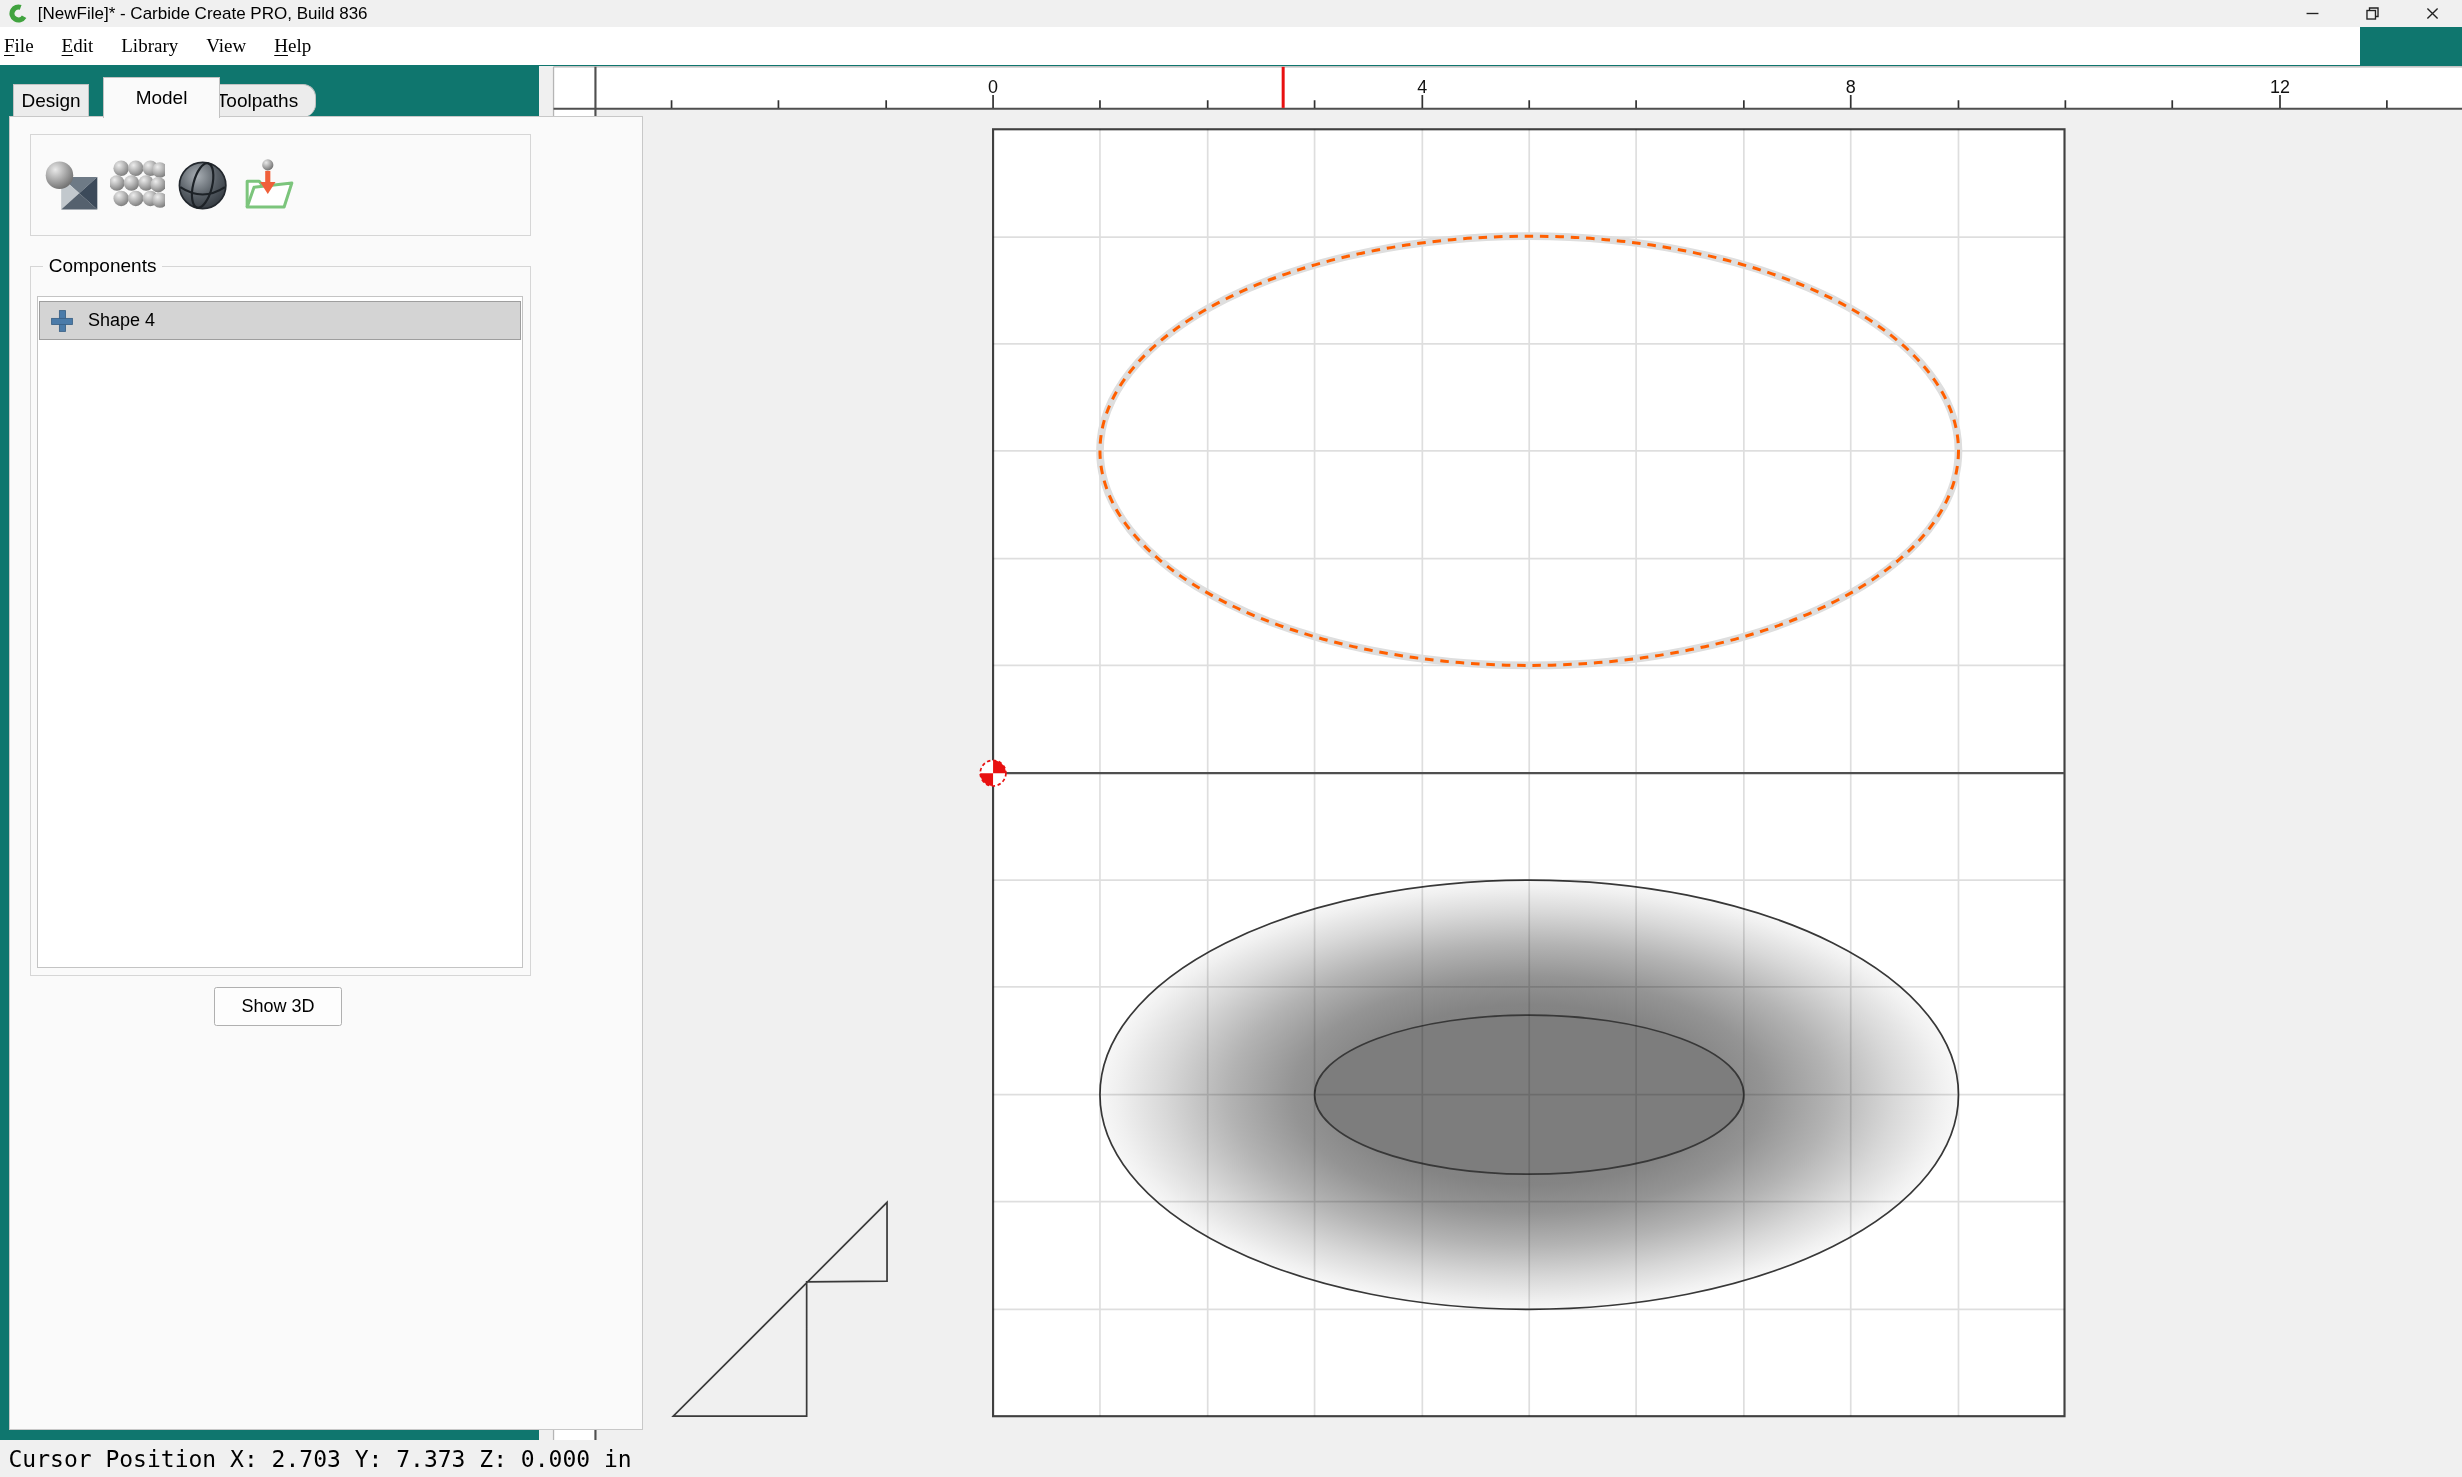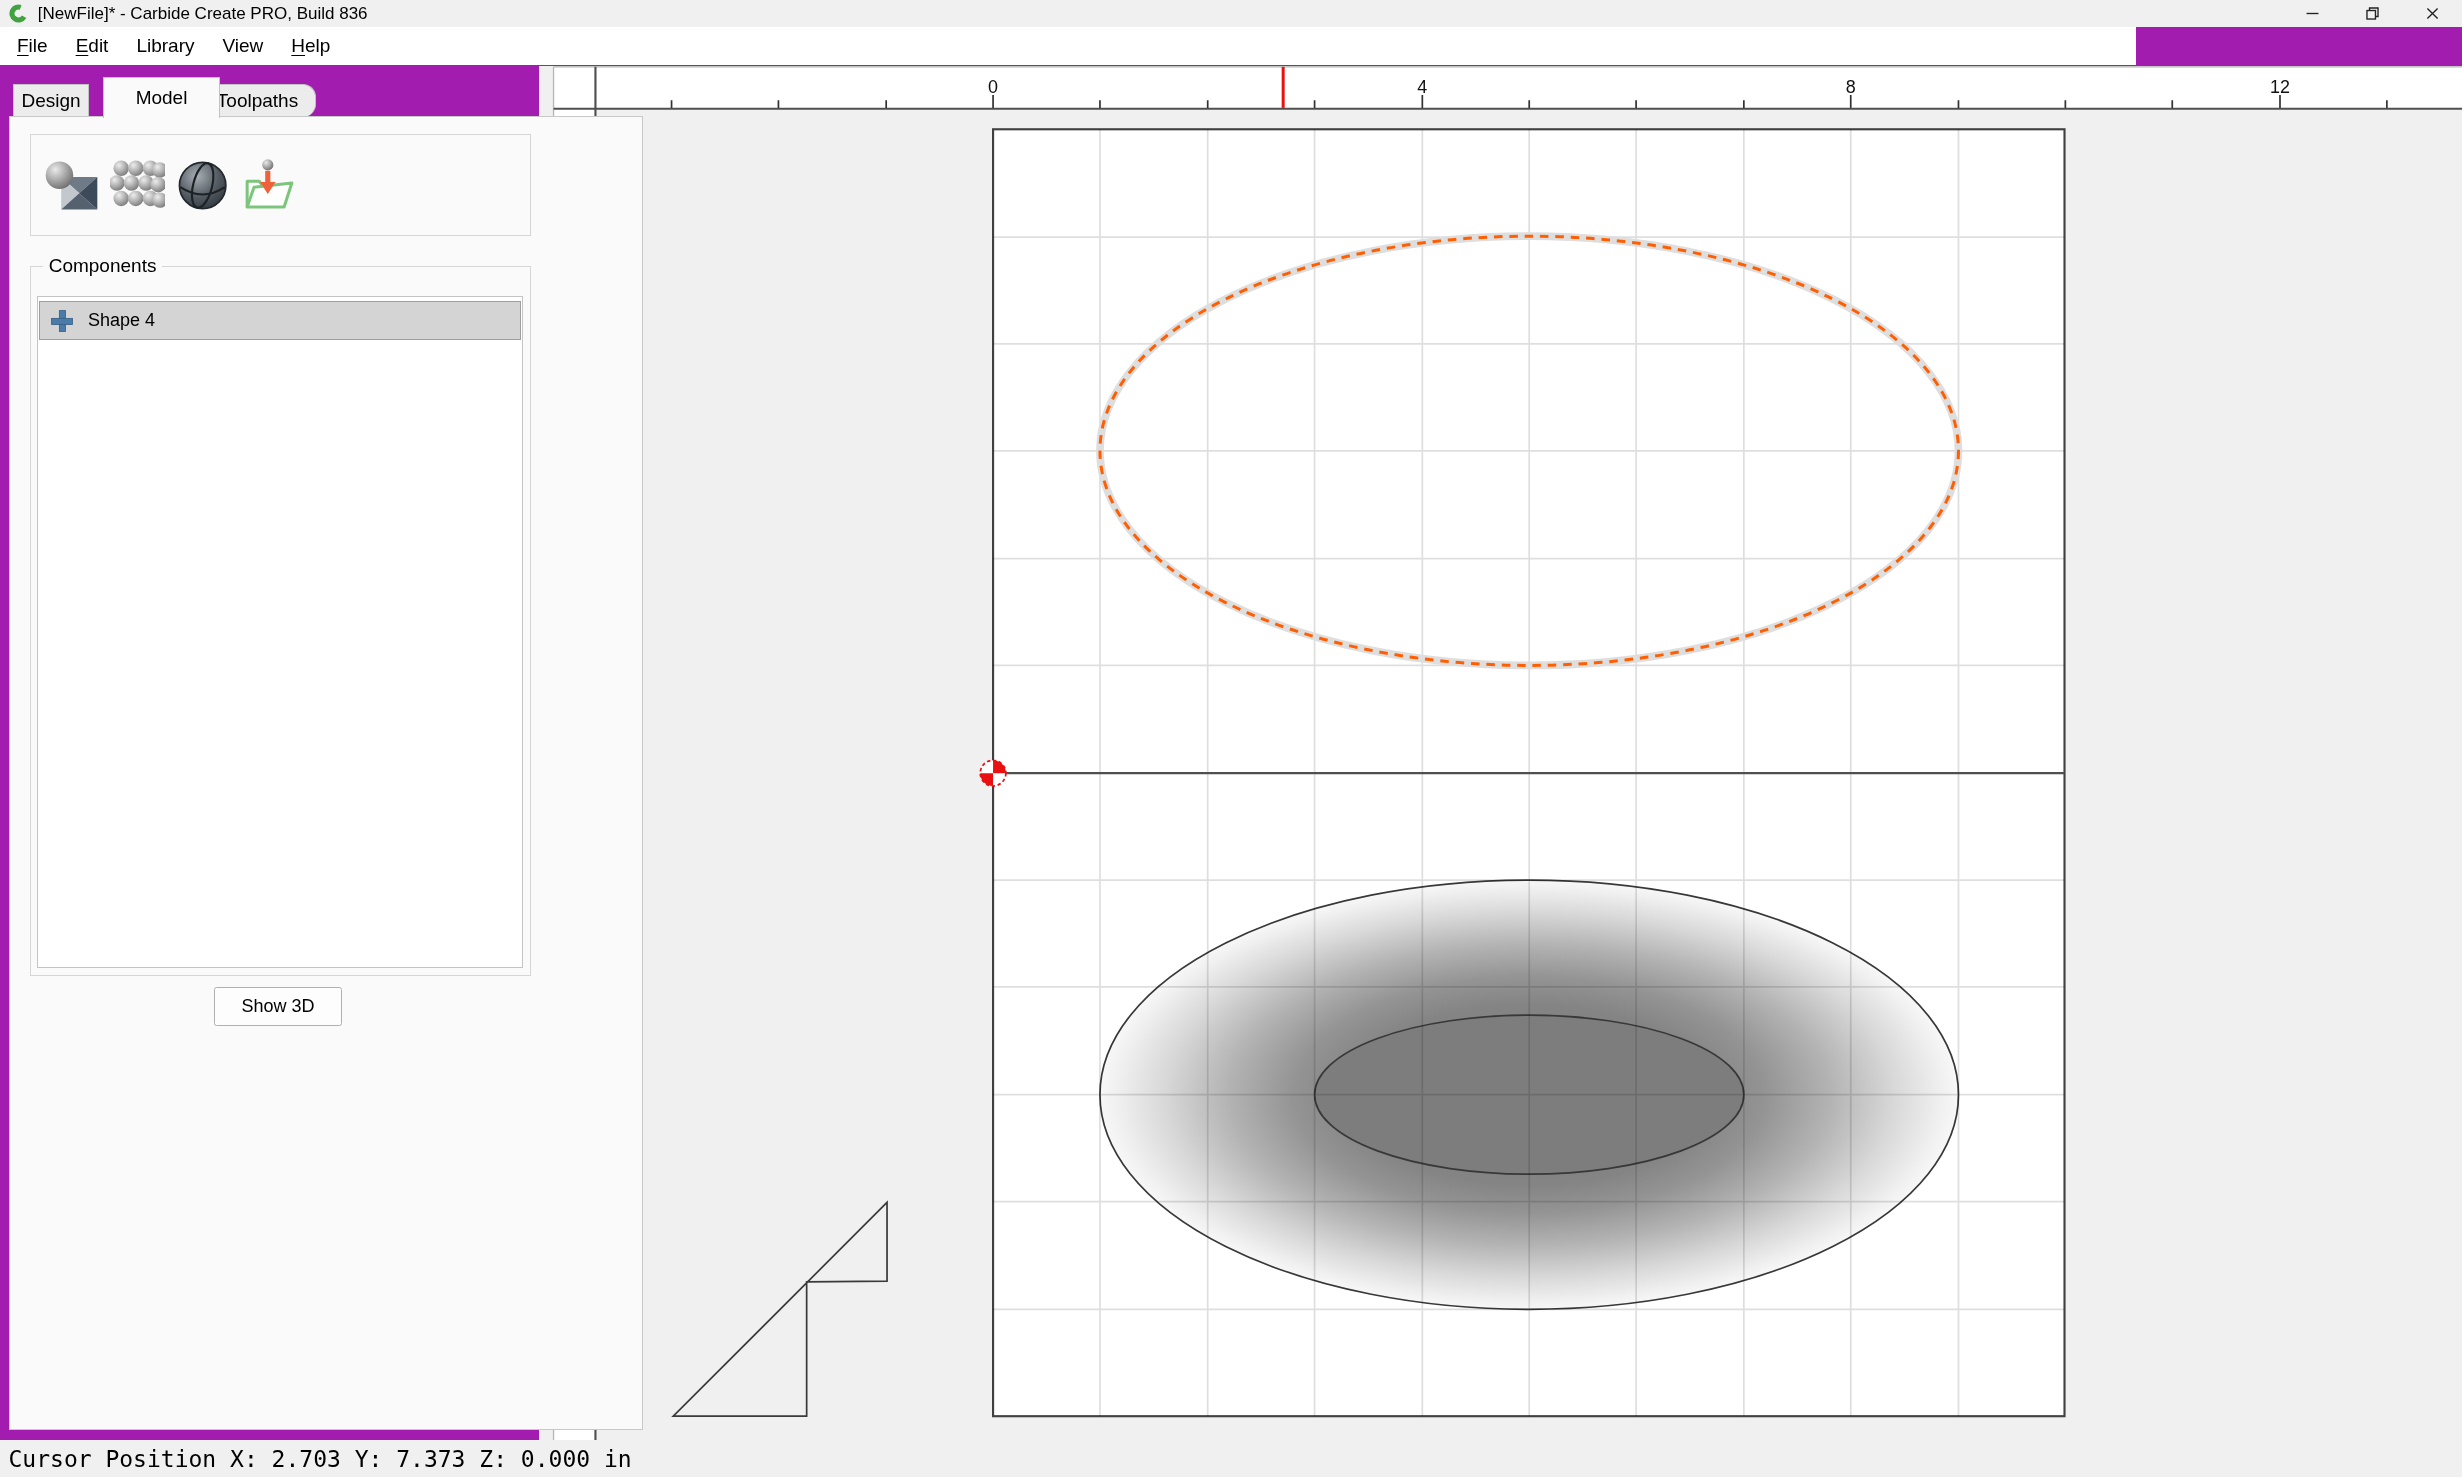--- a/index.html
+++ b/index.html
@@ -1,29 +1,29 @@
 <!DOCTYPE html>
 <html style="font-size:13.7px"><head>
 <meta charset="utf-8">
 <style>
   html,body{margin:0;padding:0;background:#555;}
-  #app{position:relative;width:2462px;height:1477px;background:#a21caf;
+  #app{position:relative;width:2462px;height:1477px;background:#0f766e;
        font-family:"Liberation Sans",sans-serif;color:#000;overflow:hidden;}
 
   
   .titlebar{position:absolute;left:0;top:0;width:2462px;height:27px;background:#f0f0f0;
             display:flex;align-items:center;}
   .app-logo{margin-left:8.5px;width:19px;height:19px;flex:0 0 auto;}
   .title-text{margin-left:10.3px;font-size:17px;white-space:nowrap;}
   .win-controls{position:absolute;right:0;top:0;height:27px;display:flex;}
   .wbtn{width:60px;height:27px;display:flex;align-items:center;justify-content:center;}
 
   
-  .menubar{position:absolute;left:0;top:27px;width:2136px;height:38px;background:#ffffff;
-           display:flex;align-items:center;padding-left:17px;box-sizing:border-box;font-size:19px;}
+  .menubar{position:absolute;left:0;top:27px;width:2360px;height:38px;background:#ffffff;
+           display:flex;align-items:center;padding-left:4px;box-sizing:border-box;font-size:19px;font-family:Liberation Serif, serif;}
   .menu-item{margin-right:28px;white-space:nowrap;}
   .menu-item .mkey{text-decoration:underline;text-underline-offset:2.6px;}
 
   
   .tab{position:absolute;top:84px;height:33px;background:#ececec;border:0.9px solid #c2c2c2;
        border-bottom:none;display:flex;align-items:center;justify-content:center;
        font-size:19px;box-sizing:border-box;z-index:1;}
   .tab.active{top:77px;height:41px;background:#fafafa;z-index:3;}
   #tab-design{left:13px;width:76px;}
   #tab-model{left:103px;width:117px;}

